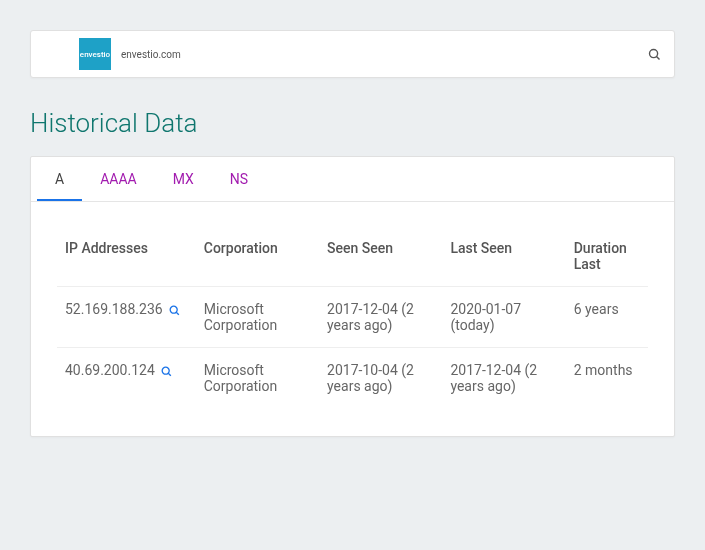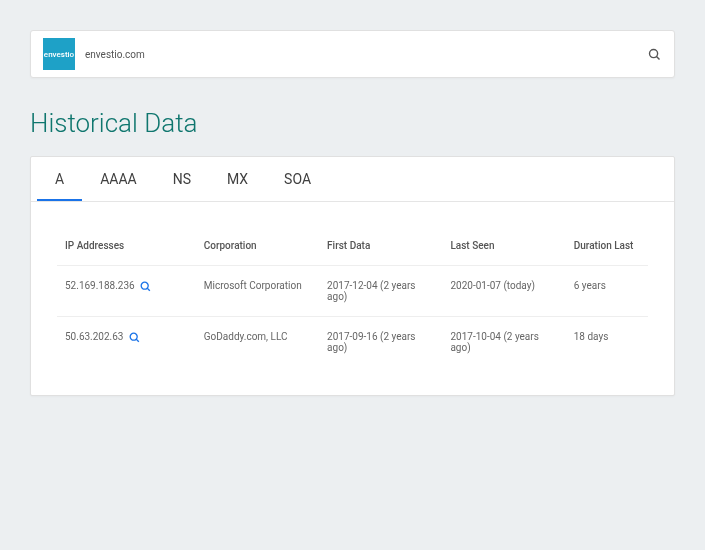--- a/index.html
+++ b/index.html
@@ -27,20 +27,21 @@
     width: 32px;
     height: 32px;
     background: #1ea1c7;
     color: #fff;
     font-size: 8px;
     display: flex;
     align-items: center;
     justify-content: center;
     margin-right: 10px;
     font-weight: 500;
+    margin-left: 36px;
   }
   .search-text {
     flex: 1;
     font-size: 10px;
     color: #555;
   }
   .search-icon-wrap {
     color: #555;
     display: flex;
     align-items: center;
@@ -59,41 +60,41 @@
     box-shadow: 0 1px 2px rgba(0,0,0,0.03);
   }
   .tabs {
     display: flex;
     border-bottom: 1px solid #e5e5e5;
     padding-left: 6px;
   }
   .tab {
     padding: 14px 18px 12px;
     font-size: 14px;
-    color: #404040;
+    color: #a21caf;
     cursor: pointer;
     border-bottom: 2px solid transparent;
   }
   .tab.active {
     color: #444;
     border-bottom: 2px solid #1a73e8;
   }
   .table-wrap {
     padding: 24px 26px 28px;
   }
   table {
     width: 100%;
     border-collapse: collapse;
     table-layout: fixed;
   }
   th, td {
     text-align: left;
     vertical-align: top;
     padding: 14px 8px;
-    font-size: 10px;
+    font-size: 14px;
     border-bottom: 1px solid #eee;
   }
   th {
     color: #555;
     font-weight: 500;
   }
   td {
     color: #666;
   }
   tr:last-child td { border-bottom: none; }
@@ -127,39 +128,38 @@
     </svg>
   </div>
 </div>
 
 <h1 class="page-title">Historical Data</h1>
 
 <div class="card">
   <div class="tabs">
     <div class="tab active">A</div>
     <div class="tab">AAAA</div>
+    <div class="tab">MX</div>
     <div class="tab">NS</div>
-    <div class="tab">MX</div>
-    <div class="tab">SOA</div>
   </div>
 
   <div class="table-wrap">
     <table>
       <colgroup>
         <col class="c-ip">
           <col class="c-org">
           <col class="c-fs">
           <col class="c-ls">
           <col class="c-dur">
       </colgroup>
       <thead>
         <tr>
           <th>IP Addresses</th>
           <th>Corporation</th>
-          <th>First Data</th>
+          <th>Seen Seen</th>
           <th>Last Seen</th>
           <th>Duration Last</th>
         </tr>
       </thead>
       <tbody>
         <tr>
           <td class="ip-cell">
             <span>52.169.188.236</span>
             <span class="mag-icon">
               <svg width="13" height="13" viewBox="0 0 24 24" fill="none" stroke="currentColor" stroke-width="2.4">
@@ -168,29 +168,29 @@
                 </svg>
             </span>
           </td>
           <td>Microsoft Corporation</td>
           <td>2017-12-04 (2 years ago)</td>
           <td>2020-01-07 (today)</td>
           <td>6 years</td>
         </tr>
         <tr>
           <td class="ip-cell">
-            <span>50.63.202.63</span>
+            <span>40.69.200.124</span>
             <span class="mag-icon">
               <svg width="13" height="13" viewBox="0 0 24 24" fill="none" stroke="currentColor" stroke-width="2.4">
                   <circle cx="10.5" cy="10.5" r="6.5"></circle>
                   <line x1="20" y1="20" x2="15.2" y2="15.2"></line>
                 </svg>
             </span>
           </td>
-          <td>GoDaddy.com, LLC</td>
-          <td>2017-09-16 (2 years ago)</td>
+          <td>Microsoft Corporation</td>
           <td>2017-10-04 (2 years ago)</td>
-          <td>18 days</td>
+          <td>2017-12-04 (2 years ago)</td>
+          <td>2 months</td>
         </tr>
       </tbody>
     </table>
   </div>
 </div>
 
 </body></html>

